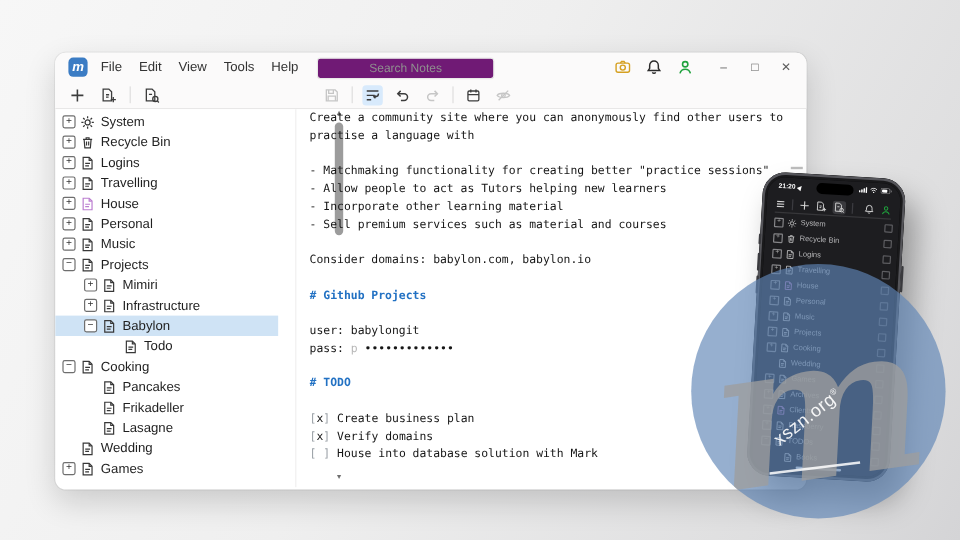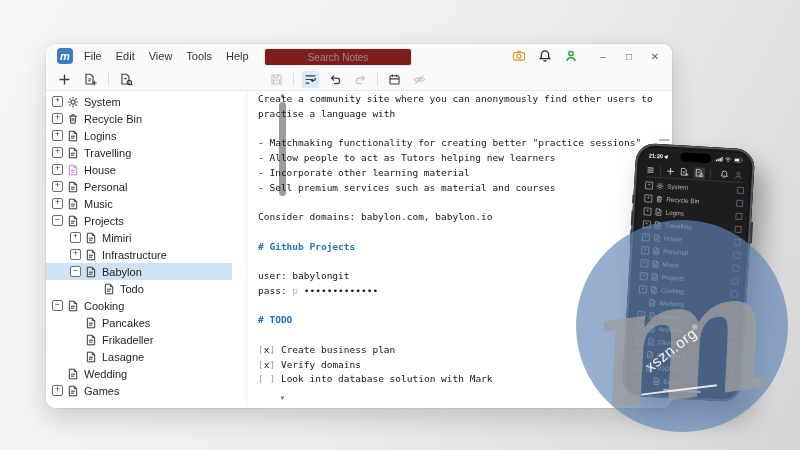--- a/index.html
+++ b/index.html
@@ -11,21 +11,21 @@
   .window{position:absolute;left:46px;top:44px;width:626px;height:364px;background:#ffffff;
     border-radius:9px;box-shadow:0 10px 26px rgba(0,0,0,.16),0 0 0 1px rgba(0,0,0,.05);}
   .topstrip{position:absolute;top:0;left:0;right:0;height:46px;background:#fbfafa;
     border-radius:9px 9px 0 0;border-bottom:1px solid #e8e7e7;}
   .titlebar{position:absolute;top:0;left:0;right:0;height:24px;display:flex;align-items:center;}
   .logo{width:16px;height:16px;margin-left:11px;border-radius:4px;background:var(--accent);
     color:#fff;font-size:11px;font-weight:bold;font-style:italic;display:flex;
     align-items:center;justify-content:center;flex:0 0 auto;}
   .menu{display:flex;margin-left:4px;}
   .menu-item{font-size:11px;color:#333;padding:0 7px;cursor:default;text-align:center;}
-  .search{position:absolute;left:218px;top:4px;width:146px;height:16px;background:#7f1d1d;
+  .search{position:absolute;left:218px;top:4px;width:146px;height:16px;background:#701a75;
     border:1px solid #e9e8e8;border-radius:3px;font-size:10px;color:#8f8f8f;
     display:flex;align-items:center;justify-content:center;}
   .tb-right{position:absolute;right:10px;top:0;height:24px;display:flex;align-items:center;gap:12px;}
   .ticon{width:14px;height:14px;display:inline-flex;}
   .ticon svg{width:100%;height:100%;}
   .wc{font-size:10px;color:#5c5c5c;width:14px;text-align:center;}
   .wc.min{margin-left:6px;}
 
   
   .tb-left{position:absolute;left:10px;top:24px;height:22px;display:flex;align-items:center;gap:9px;}
@@ -503,21 +503,21 @@
         <div class="ed-line">&nbsp;</div>
         <div class="ed-line ed-h"># Github Projects</div>
         <div class="ed-line">&nbsp;</div>
         <div class="ed-line">user: babylongit</div>
         <div class="ed-line"><span>pass: </span><span class="ed-hint">p</span><span> •••••••••••••</span></div>
         <div class="ed-line">&nbsp;</div>
         <div class="ed-line ed-h"># TODO</div>
         <div class="ed-line">&nbsp;</div>
         <div class="ed-line"><span class="ed-br">[</span><span>x</span><span class="ed-br">]</span><span> Create business plan</span></div>
         <div class="ed-line"><span class="ed-br">[</span><span>x</span><span class="ed-br">]</span><span> Verify domains</span></div>
-        <div class="ed-line"><span class="ed-br">[</span><span> </span><span class="ed-br">]</span><span> Look into database solution with Mark</span></div>
+        <div class="ed-line"><span class="ed-br">[</span><span> </span><span class="ed-br">]</span><span> House into database solution with Mark</span></div>
       </div>
     <div class="ed-dash"></div>
   </div>
 
   <div class="phone">
     <div class="side-btn" style="left:-1.5px;top:52px;width:2px;height:9px;"></div>
     <div class="side-btn" style="left:-1.5px;top:68px;width:2px;height:15px;"></div>
     <div class="side-btn" style="left:-1.5px;top:87px;width:2px;height:15px;"></div>
     <div class="side-btn" style="right:-1.5px;top:72px;width:2px;height:22px;"></div>
     <div class="screen">

